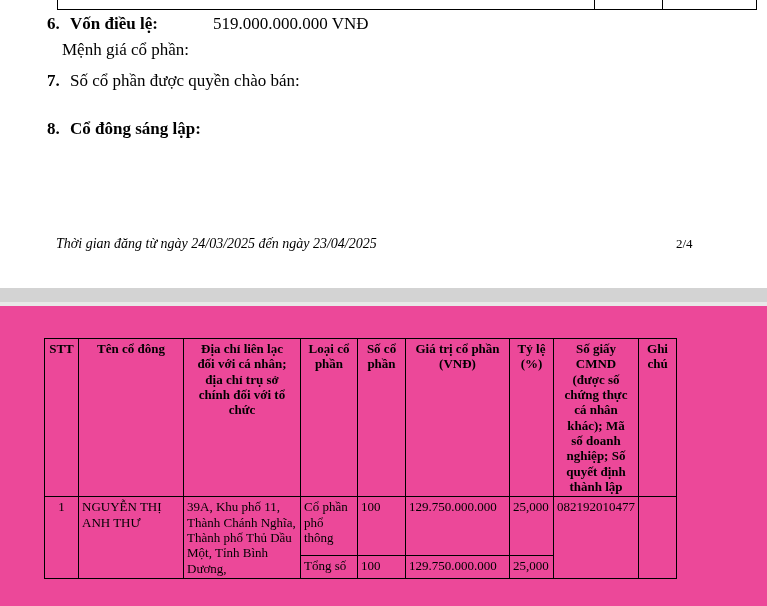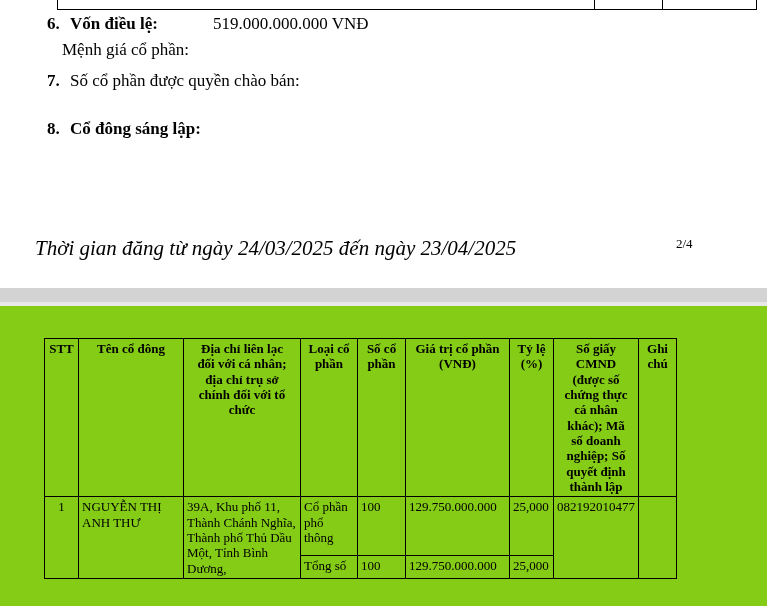--- a/index.html
+++ b/index.html
@@ -68,23 +68,23 @@
   .item6-sub { left: 62px; top: 40px; font-weight: normal; }
 
   .item7-num { left: 47px; top: 71px; font-weight: bold; }
   .item7-label { left: 70px; top: 71px; font-weight: normal; }
 
   .item8-num { left: 47px; top: 119px; font-weight: bold; }
   .item8-label { left: 70px; top: 119px; font-weight: bold; }
 
   .footer-note {
     position: absolute;
-    left: 35px;
+    left: 56px;
     top: 236px;
-    font-size: 21px;
+    font-size: 14px;
     font-style: italic;
     white-space: nowrap;
   }
   .page-number {
     position: absolute;
     left: 676px;
     top: 236px;
     font-size: 13px;
     white-space: nowrap;
   }
@@ -107,21 +107,21 @@
     background: #e8e8e8;
   }
 
   
   .page-bottom {
     position: absolute;
     left: 0;
     top: 306px;
     width: 767px;
     height: 300px;
-    background: #84cc16;
+    background: #ec4899;
     overflow: hidden;
   }
 
   table.shareholders {
     position: absolute;
     left: 44px;
     top: 32px;
     border-collapse: collapse;
     table-layout: fixed;
     font-size: 13px;

